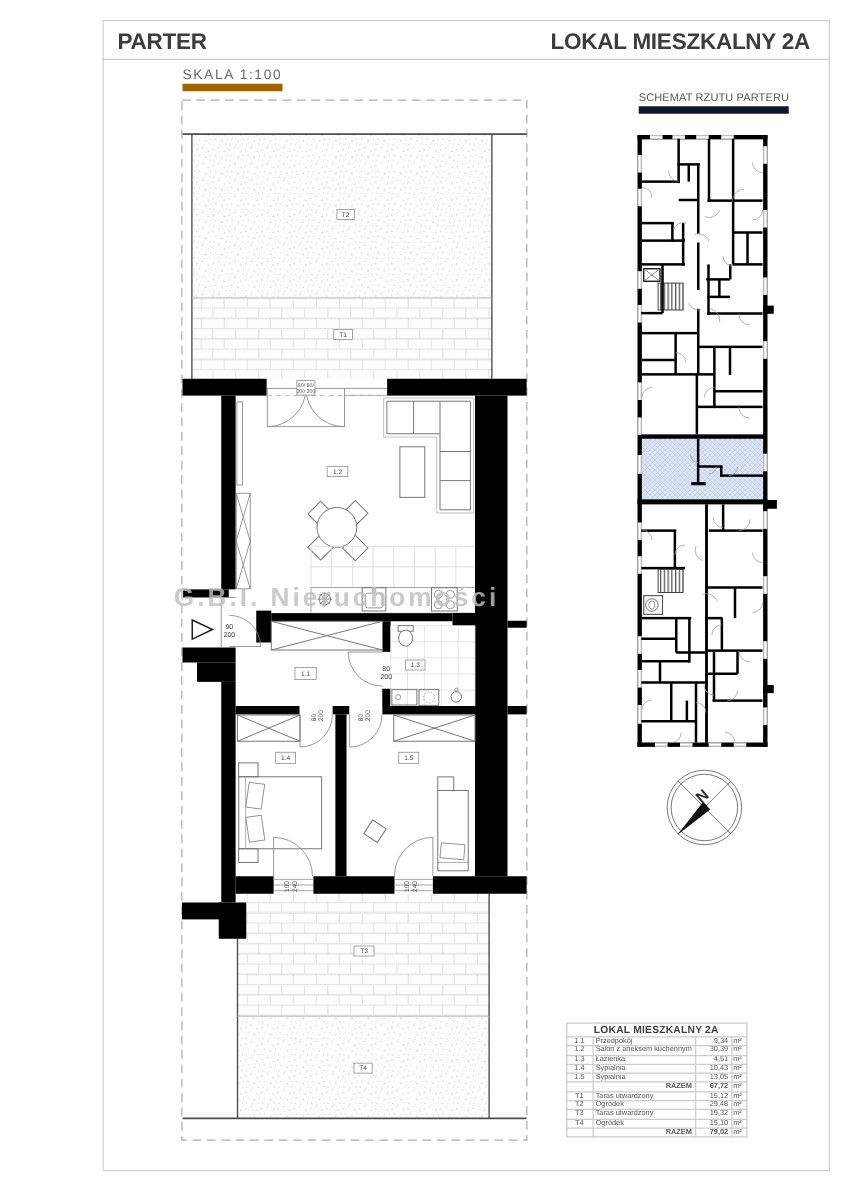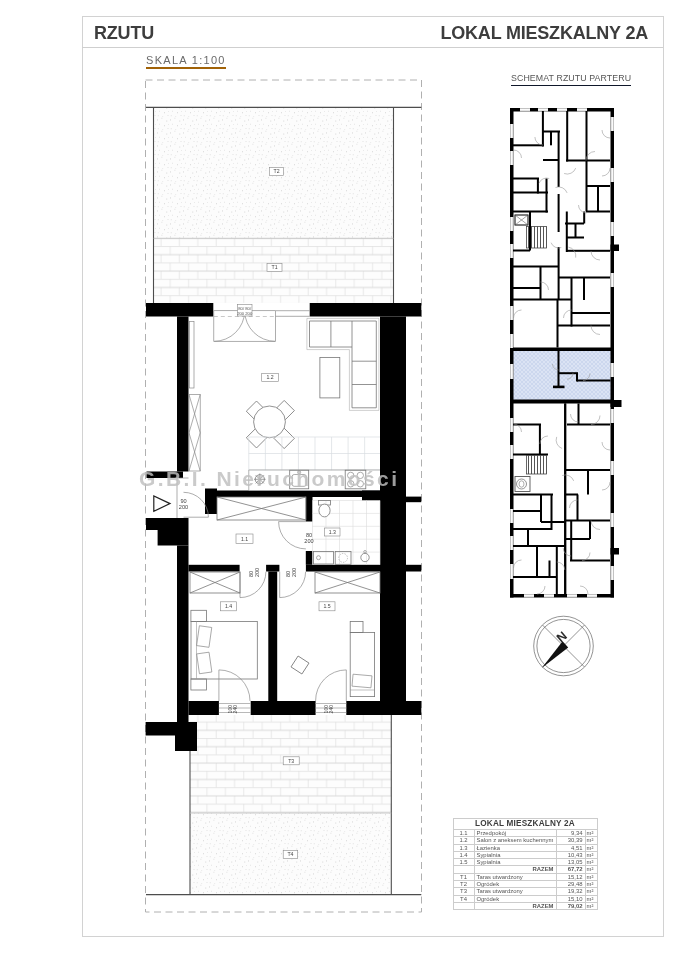--- a/index.html
+++ b/index.html
@@ -1,37 +1,37 @@
 <!DOCTYPE html>
 <html><head><meta charset="utf-8">
 <style>
 html,body{margin:0;padding:0;background:#fff;font-family:"Liberation Sans",sans-serif;}
 #page{position:relative;width:678px;height:960px;overflow:hidden;background:#fff;}
 .abs{position:absolute;}
 #frame{left:82px;top:16px;width:580px;height:919px;border:1px solid #d2d2d2;}
 #hdrline{left:82px;top:47px;width:581px;height:1px;background:#cfcfcf;}
 #parter{left:94px;top:23px;font-size:18px;font-weight:bold;color:#3d3d3d;letter-spacing:-0.2px;}
 #lokal{left:348px;top:23px;width:300px;text-align:right;font-size:18px;font-weight:bold;color:#3d3d3d;letter-spacing:-0.2px;}
-#skala{left:146px;top:54px;font-size:11px;color:#6a6a6a;border-bottom:2px solid #a16207;padding-bottom:1px;letter-spacing:1.3px;}
-#schemat{left:511px;top:72.5px;font-size:8.8px;color:#555;border-bottom:1px solid #0f172a;padding-bottom:2px;letter-spacing:0.1px;}
+#skala{left:146px;top:54px;font-size:11px;color:#6a6a6a;border-bottom:6px solid #a16207;padding-bottom:1px;letter-spacing:1.3px;}
+#schemat{left:511px;top:72.5px;font-size:8.8px;color:#555;border-bottom:6px solid #0f172a;padding-bottom:2px;letter-spacing:0.1px;}
 #wm{left:139px;top:467px;width:420px;font-size:21px;font-weight:bold;color:#bfbfbf;letter-spacing:2.4px;white-space:nowrap;opacity:0.82;}
 
 #tbl{left:452.5px;top:818px;width:144px;color:#555;}
 #tbl table{border-collapse:collapse;width:144px;table-layout:fixed;}
 #tbl td{border:1px solid #ccc;font-size:5.9px;padding:0 2px;height:6.1px;line-height:6.3px;overflow:hidden;white-space:nowrap;}
 #tbl td.hd{font-size:8.2px;font-weight:bold;color:#3d3d3d;text-align:center;height:10px;letter-spacing:0.2px;}
 #tbl td.c1{text-align:center;padding:0;}
 #tbl td.v{text-align:right;}
 #tbl td.u{padding:0 1px;}
 #tbl td.b{font-weight:bold;}
 </style></head><body>
 <div id="page">
 <div class="abs" id="frame"></div>
 <div class="abs" id="hdrline"></div>
-<div class="abs" id="parter">RZUTU</div>
+<div class="abs" id="parter">PARTER</div>
 <div class="abs" id="lokal">LOKAL MIESZKALNY 2A</div>
 <div class="abs" id="skala">SKALA 1:100</div>
 <div class="abs" id="schemat">SCHEMAT RZUTU PARTERU</div>
 
 <svg class="abs" style="left:0;top:0" width="678" height="960" viewBox="0 0 678 960">
 <defs>
 <pattern id="stip" width="13" height="13" patternUnits="userSpaceOnUse">
  <rect width="13" height="13" fill="#fcfcfc"></rect>
  <rect x="1" y="2.5" width="0.9" height="0.9" fill="#cccccc"></rect>
  <rect x="5.5" y="0.8" width="0.8" height="0.8" fill="#d4d4d4"></rect>

